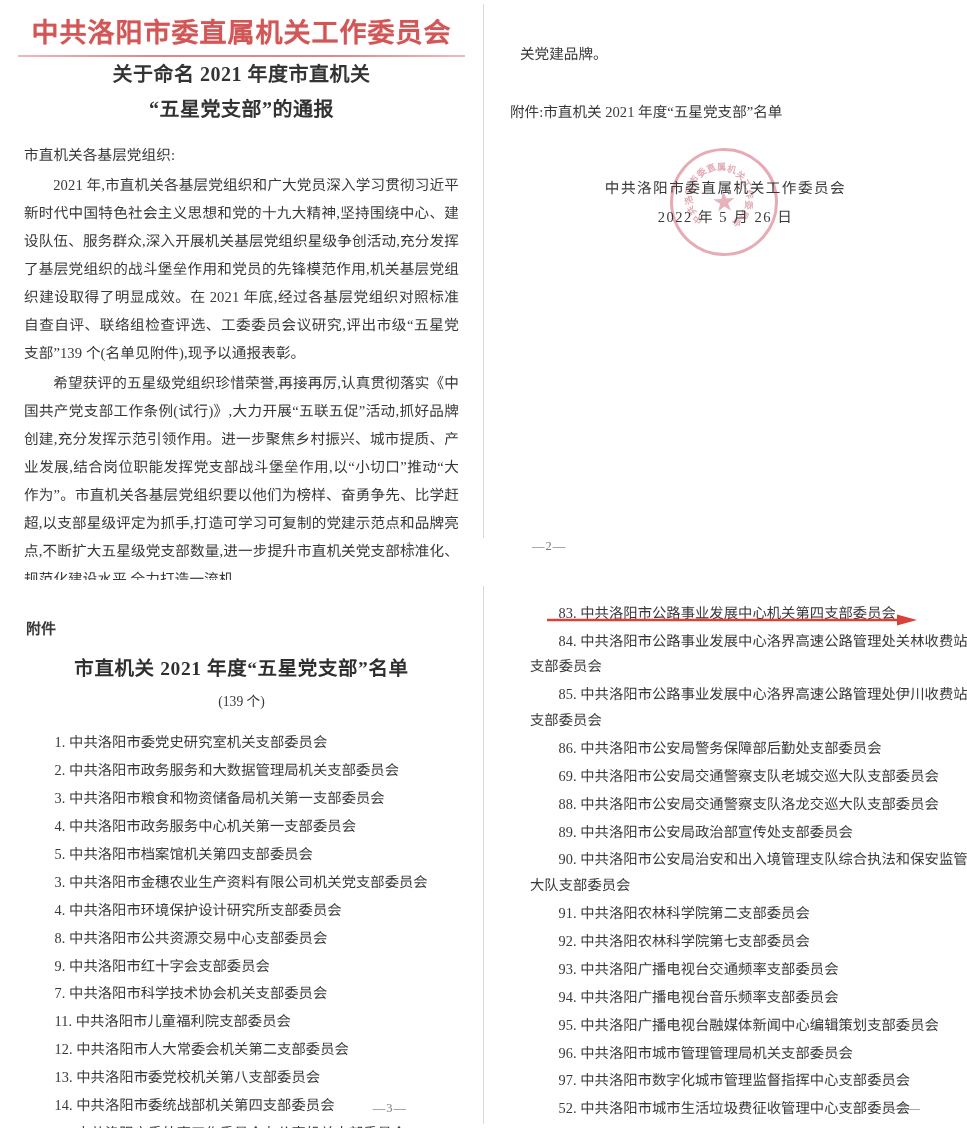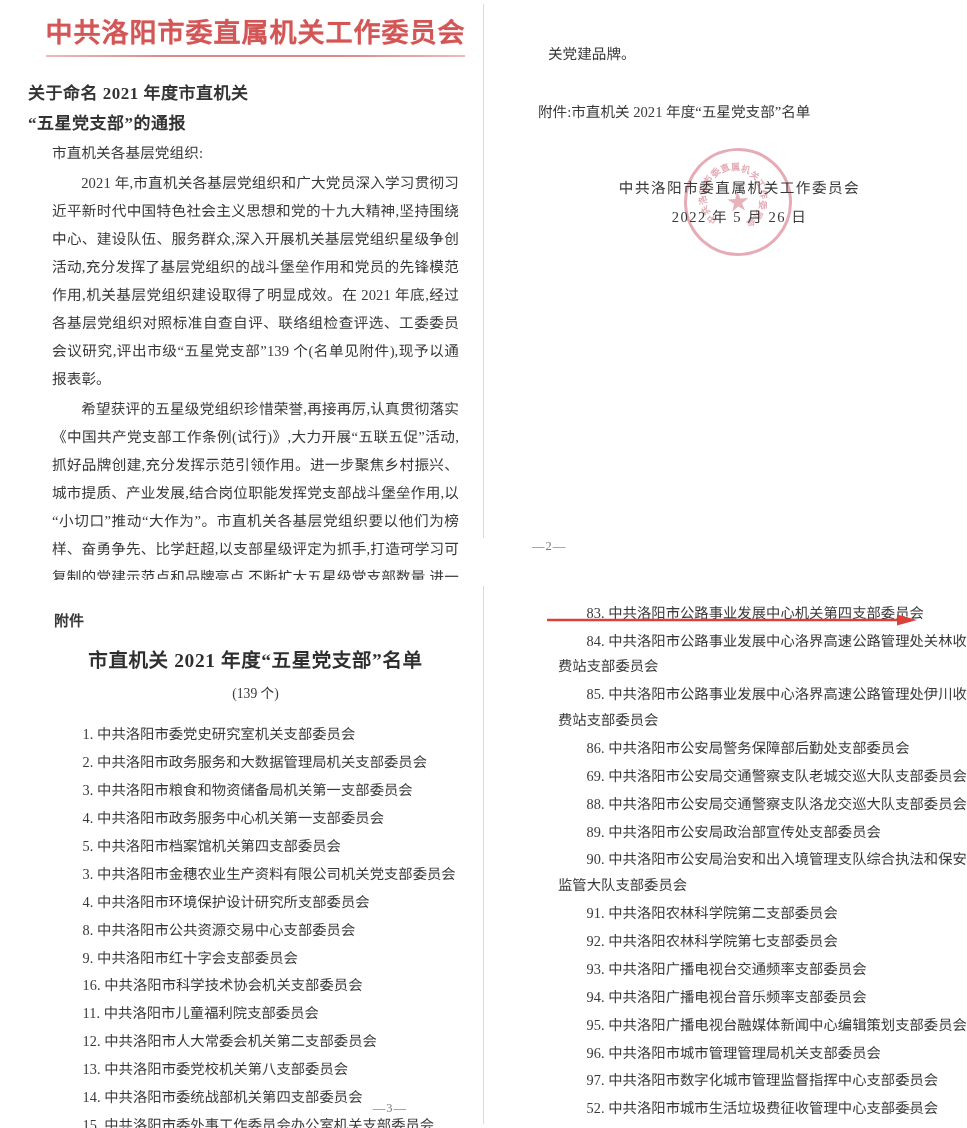--- a/index.html
+++ b/index.html
@@ -64,31 +64,31 @@
   }
   .letterhead-rule {
     margin: 7px 4px 0 4px;
     height: 2px;
     background: linear-gradient(to right, #e8a9a8, #d06a68 30%, #d06a68 70%, #e8a9a8);
     opacity: .85;
   }
 
   
   .doc-title {
-    margin-top: 22px;
-    font-weight: bold;
-    font-size: 17px;
+    text-align: center;
+    font-weight: bold;
+    font-size: 20px;
     line-height: 1.75;
     color: #242424;
     letter-spacing: .5px;
   }
 
   
   .body-wrap {
-    margin: 0 24px 0 24px;
+    margin: 14px 24px 0 24px;
     font-size: 14.6px;
     line-height: 1.92;
     color: #2a2a2a;
     text-align: justify;
     text-justify: inter-ideograph;
     letter-spacing: .1px;
   }
   .salutation { text-indent: 0; }
   .para { text-indent: 2em; margin-top: 2px; }
 
@@ -147,21 +147,21 @@
     left: 50%;
     top: 50%;
     font-size: 9px;
     font-weight: bold;
     color: rgba(200,85,105,0.52);
     transform-origin: 0 0;
   }
 
   
   .attach-label {
-    margin: 28px 0 0 26px;
+    margin: 36px 0 0 26px;
     font-size: 15px;
     font-weight: bold;
     color: #2a2a2a;
   }
   .attach-title {
     text-align: center;
     margin-top: 14px;
     font-weight: bold;
     font-size: 19.5px;
     letter-spacing: .6px;
@@ -211,21 +211,21 @@
     position: absolute;
     font-size: 12.5px;
     color: #6e6e6e;
     letter-spacing: 1px;
   }
   .p1 .page-no { right: 56px; bottom: 26px; }
   .p2 .page-no { left: 48px; bottom: 26px; }
   .p3 .page-no { right: 76px; bottom: 12px; }
   .p7 .page-no { right: 66px; bottom: 12px; }
 
-  .scan-fade { opacity: .93; padding-left: 28px; }
+  .scan-fade { opacity: .93; }
 </style>
 </head>
 <body>
 
 <div class="sheet p1 scan-fade">
 
   <div class="letterhead">
     <div class="letterhead-title">中共洛阳市委直属机关工作委员会</div>
     <div class="letterhead-rule"></div>
   </div>
@@ -288,21 +288,21 @@
   <ol class="party-list">
       <li>1. 中共洛阳市委党史研究室机关支部委员会</li>
       <li>2. 中共洛阳市政务服务和大数据管理局机关支部委员会</li>
       <li>3. 中共洛阳市粮食和物资储备局机关第一支部委员会</li>
       <li>4. 中共洛阳市政务服务中心机关第一支部委员会</li>
       <li>5. 中共洛阳市档案馆机关第四支部委员会</li>
       <li>3. 中共洛阳市金穗农业生产资料有限公司机关党支部委员会</li>
       <li>4. 中共洛阳市环境保护设计研究所支部委员会</li>
       <li>8. 中共洛阳市公共资源交易中心支部委员会</li>
       <li>9. 中共洛阳市红十字会支部委员会</li>
-      <li>16. 中共洛阳市科学技术协会机关支部委员会</li>
+      <li>7. 中共洛阳市科学技术协会机关支部委员会</li>
       <li>11. 中共洛阳市儿童福利院支部委员会</li>
       <li>12. 中共洛阳市人大常委会机关第二支部委员会</li>
       <li>13. 中共洛阳市委党校机关第八支部委员会</li>
       <li>14. 中共洛阳市委统战部机关第四支部委员会</li>
       <li>15. 中共洛阳市委外事工作委员会办公室机关支部委员会</li>
     </ol>
 
   <div class="page-no">—3—</div>
 </div>
 

